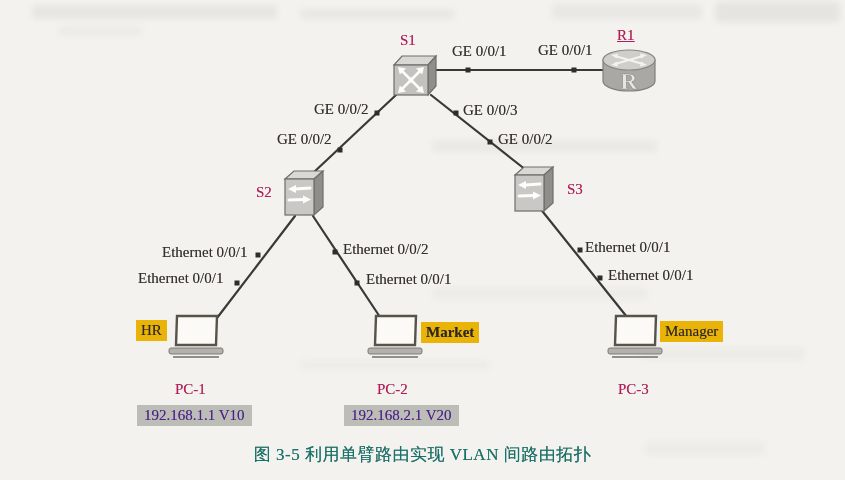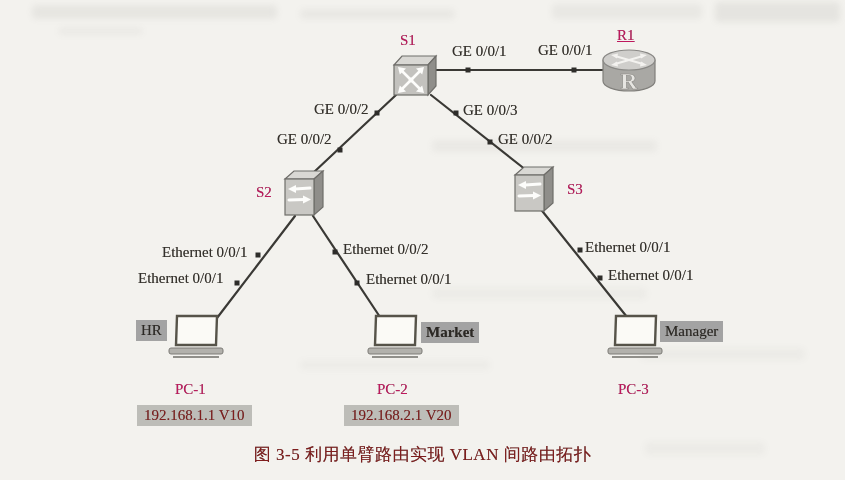--- a/index.html
+++ b/index.html
@@ -6,25 +6,25 @@
   .page{
     position:relative; width:845px; height:480px; overflow:hidden;
     background:#f3f2ee;
     font-family:"Liberation Serif","DejaVu Serif",serif;
     color:#2f2c28;
   }
   .bleed{position:absolute; background:#84837e; border-radius:4px; filter:blur(3px); pointer-events:none;}
   .lbl{position:absolute; font-size:15px; line-height:16px; white-space:nowrap; color:#33302b; text-shadow:0 0 .5px rgba(60,55,48,.55);}
   .devname{position:absolute; font-size:15px; white-space:nowrap; color:#be185d; text-shadow:0 0 .5px rgba(60,55,48,.55);}
   .tag{position:absolute; font-size:15px; line-height:19px; white-space:nowrap;
-       background:#a3a3a3; color:#2c2925; padding:1px 5px; text-shadow:0 0 .5px rgba(50,46,40,.5);}
+       background:#eab308; color:#2c2925; padding:1px 5px; text-shadow:0 0 .5px rgba(50,46,40,.5);}
   .ipbox{position:absolute; font-size:15px; line-height:19px; white-space:nowrap;
-       background:#bdbdb8; color:#7f1d1d; padding:1px 7px; text-shadow:0 0 .5px rgba(50,46,40,.5);}
+       background:#bdbdb8; color:#4c1d95; padding:1px 7px; text-shadow:0 0 .5px rgba(50,46,40,.5);}
   .caption{position:absolute; left:0; width:845px; top:443px; text-align:center;
-       font-size:17px; color:#7f1d1d; letter-spacing:.5px; text-shadow:0 0 .5px rgba(50,46,40,.6);}
+       font-size:17px; color:#0f766e; letter-spacing:.5px; text-shadow:0 0 .5px rgba(50,46,40,.6);}
   .icon{position:absolute;}
   svg{display:block;}
   .linklayer{position:absolute; left:0; top:0;}
 </style>
 </head>
 <body>
 
 <div class="page">
 
   <div class="bleed" style="left:32px;top:5px;width:245px;height:14px;opacity:.11;"></div>

